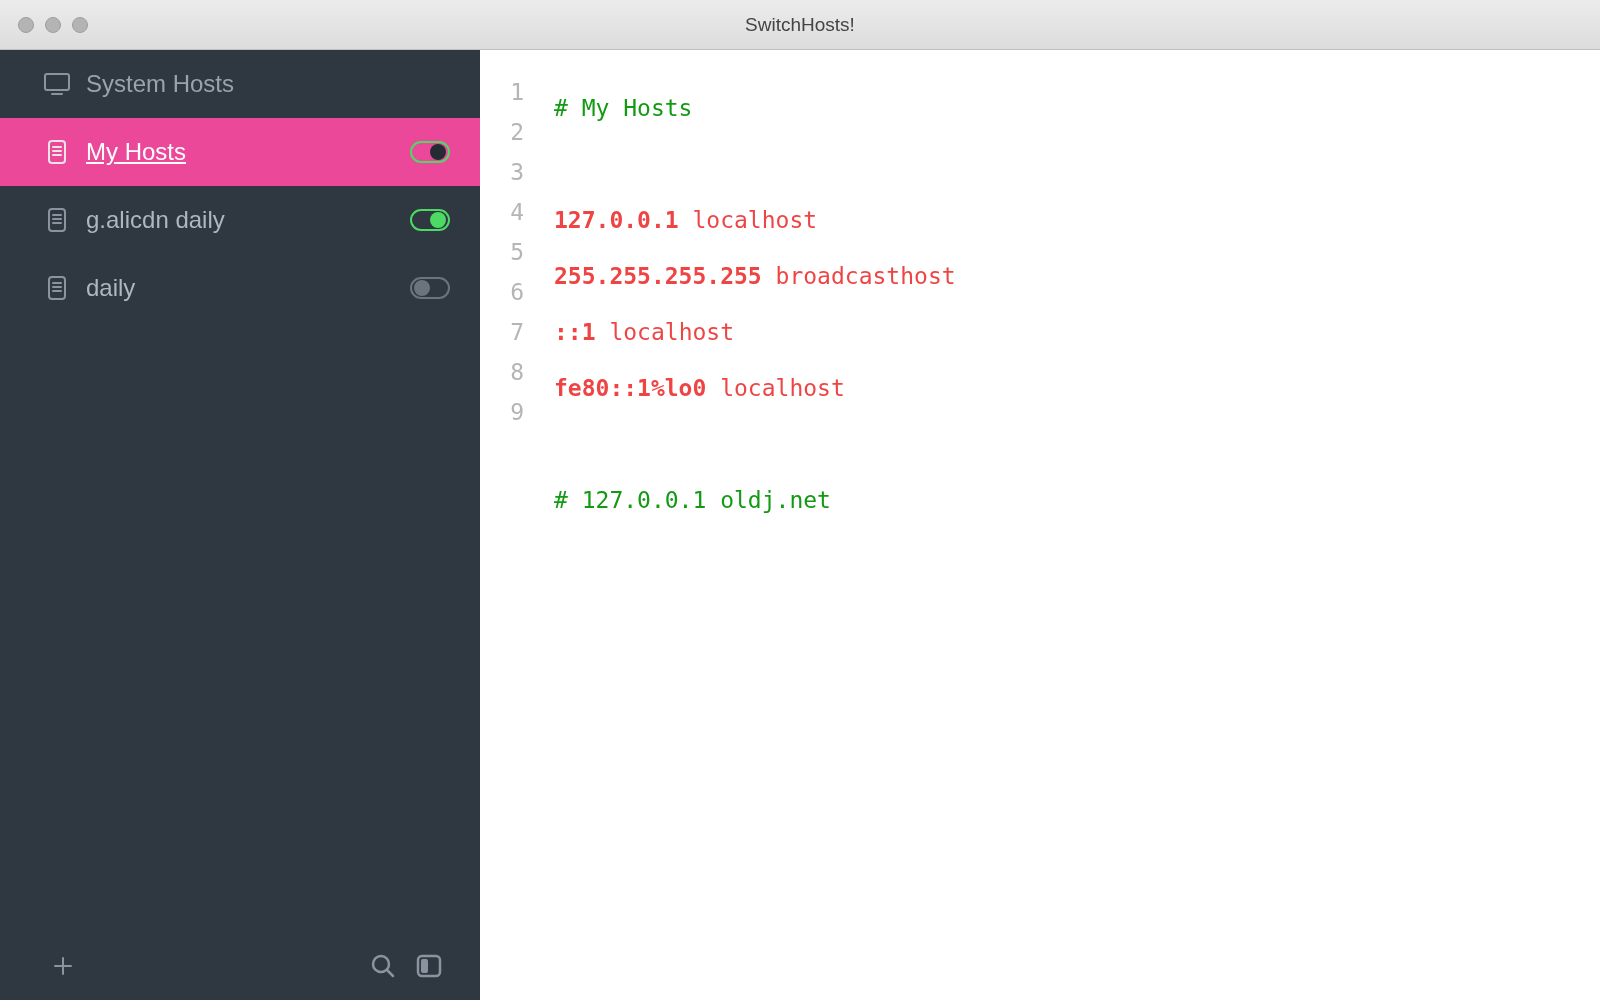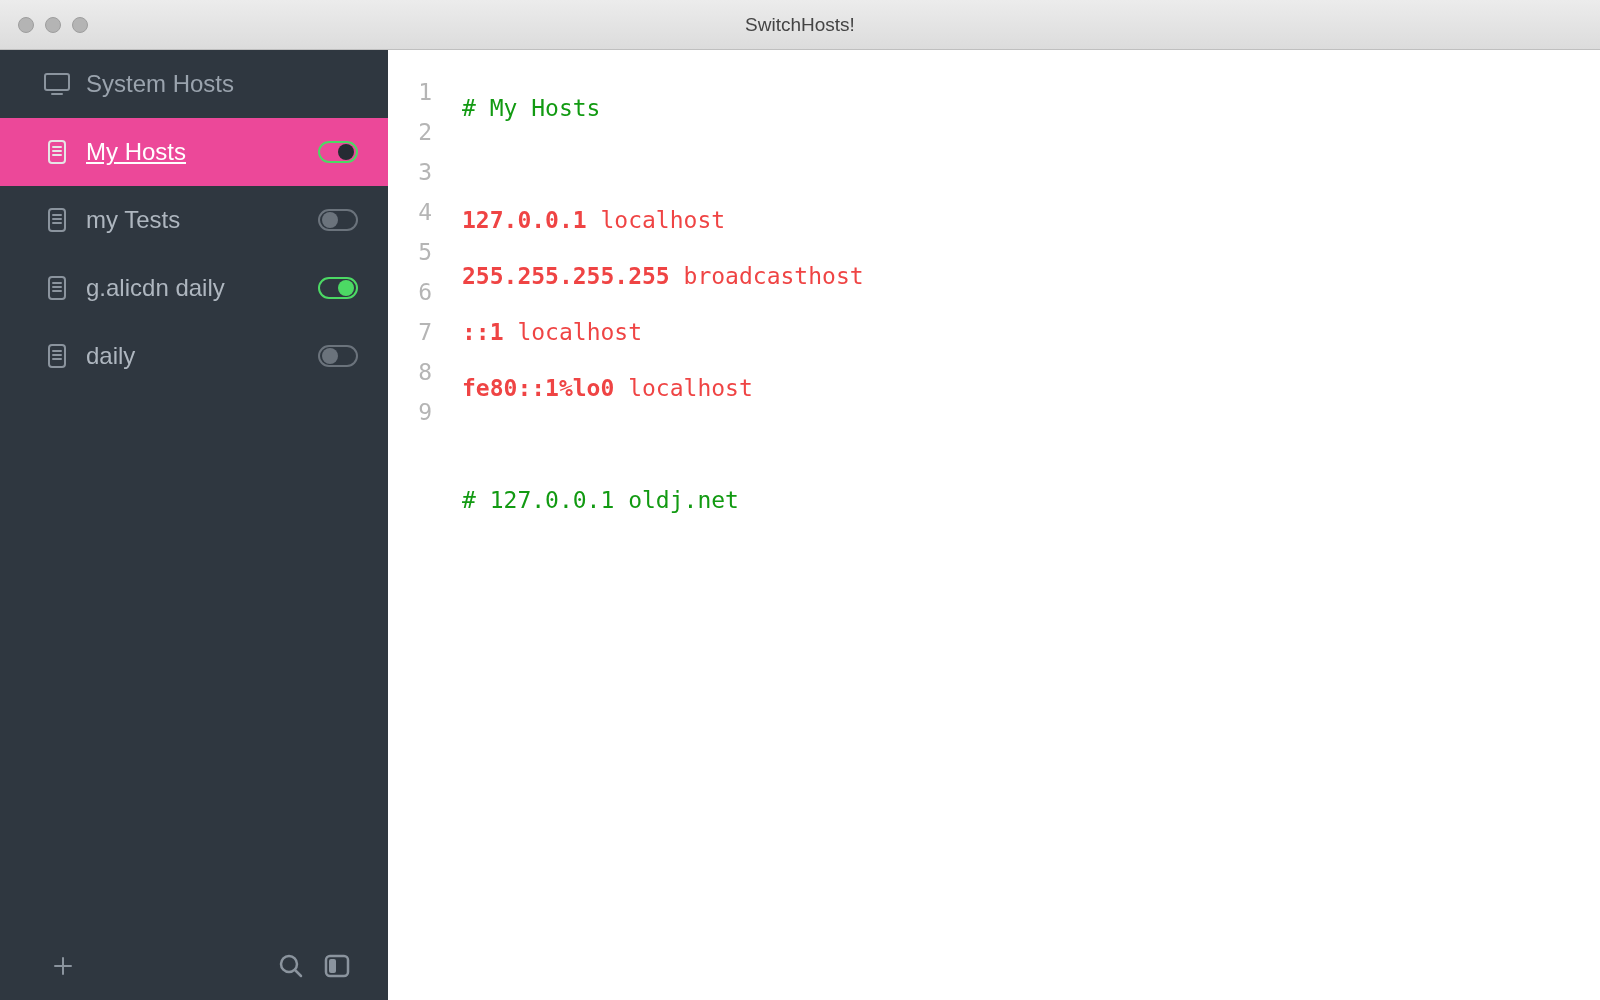--- a/index.html
+++ b/index.html
@@ -3,21 +3,21 @@
 <meta charset="utf-8">
 <style>
   * { margin: 0; padding: 0; box-sizing: border-box; }
   html, body { width: 1600px; height: 1000px; font-family: -apple-system, "Helvetica Neue", Arial, sans-serif; overflow: hidden; }
   .window { width: 1600px; height: 1000px; display: flex; flex-direction: column; background: #fff; }
   .titlebar { height: 50px; background: linear-gradient(#ececec,#dcdcdc); border-bottom: 1px solid #bfbfbf; display: flex; align-items: center; position: relative; }
   .traffic { display: flex; gap: 11px; position: absolute; left: 18px; top: 50%; transform: translateY(-50%); }
   .dot { width: 16px; height: 16px; border-radius: 50%; background: #b4b4b4; border: 1px solid #9e9e9e; }
   .title { flex: 1; text-align: center; font-size: 19px; color: #444; font-weight: 400; }
   .body { flex: 1; display: flex; min-height: 0; }
-  .sidebar { width: 388px; background: #2f3740; color: #aeb6bf; display: flex; flex-direction: column; }
+  .sidebar { width: 480px; background: #2f3740; color: #aeb6bf; display: flex; flex-direction: column; }
   .nav { flex: 1; overflow: auto; }
   .item { display: flex; align-items: center; height: 68px; padding: 0 30px 0 42px; font-size: 24px; cursor: pointer; }
   .item .icon { width: 30px; display: flex; justify-content: center; margin-right: 14px; }
   .item .label { flex: 1; white-space: nowrap; overflow: hidden; text-overflow: ellipsis; }
   .item.active { background: #ec4899; color: #fff; text-decoration: underline; }
   .item.system .label { color: #9aa3ad; }
   .toggle { width: 40px; height: 22px; border-radius: 11px; position: relative; }
   .toggle::after { content: ""; position: absolute; width: 16px; height: 16px; border-radius: 50%; top: 3px; background: #2f3740; }
   .item.active .toggle::after { background: #252b33; }
   .toggle.on { border: 2px solid #4cd964; }
@@ -71,30 +71,20 @@
             <span class="label">My Hosts</span>
             <span class="toggle on"></span>
           </div>
           <div class="item">
             <span class="icon">
               <svg width="20" height="24" viewBox="0 0 20 24">
                 <rect x="2" y="1" width="16" height="22" rx="3" stroke="#8b949e" stroke-width="2" fill="none"></rect>
                 <path d="M6 7h8M6 11h8M6 15h8" stroke="#8b949e" stroke-width="2" stroke-linecap="round"></path>
               </svg>
             </span>
-            <span class="label">my Tests</span>
-            <span class="toggle off"></span>
-          </div>
-          <div class="item">
-            <span class="icon">
-              <svg width="20" height="24" viewBox="0 0 20 24">
-                <rect x="2" y="1" width="16" height="22" rx="3" stroke="#8b949e" stroke-width="2" fill="none"></rect>
-                <path d="M6 7h8M6 11h8M6 15h8" stroke="#8b949e" stroke-width="2" stroke-linecap="round"></path>
-              </svg>
-            </span>
             <span class="label">g.alicdn daily</span>
             <span class="toggle on"></span>
           </div>
           <div class="item">
             <span class="icon">
               <svg width="20" height="24" viewBox="0 0 20 24">
                 <rect x="2" y="1" width="16" height="22" rx="3" stroke="#8b949e" stroke-width="2" fill="none"></rect>
                 <path d="M6 7h8M6 11h8M6 15h8" stroke="#8b949e" stroke-width="2" stroke-linecap="round"></path>
               </svg>
             </span>

